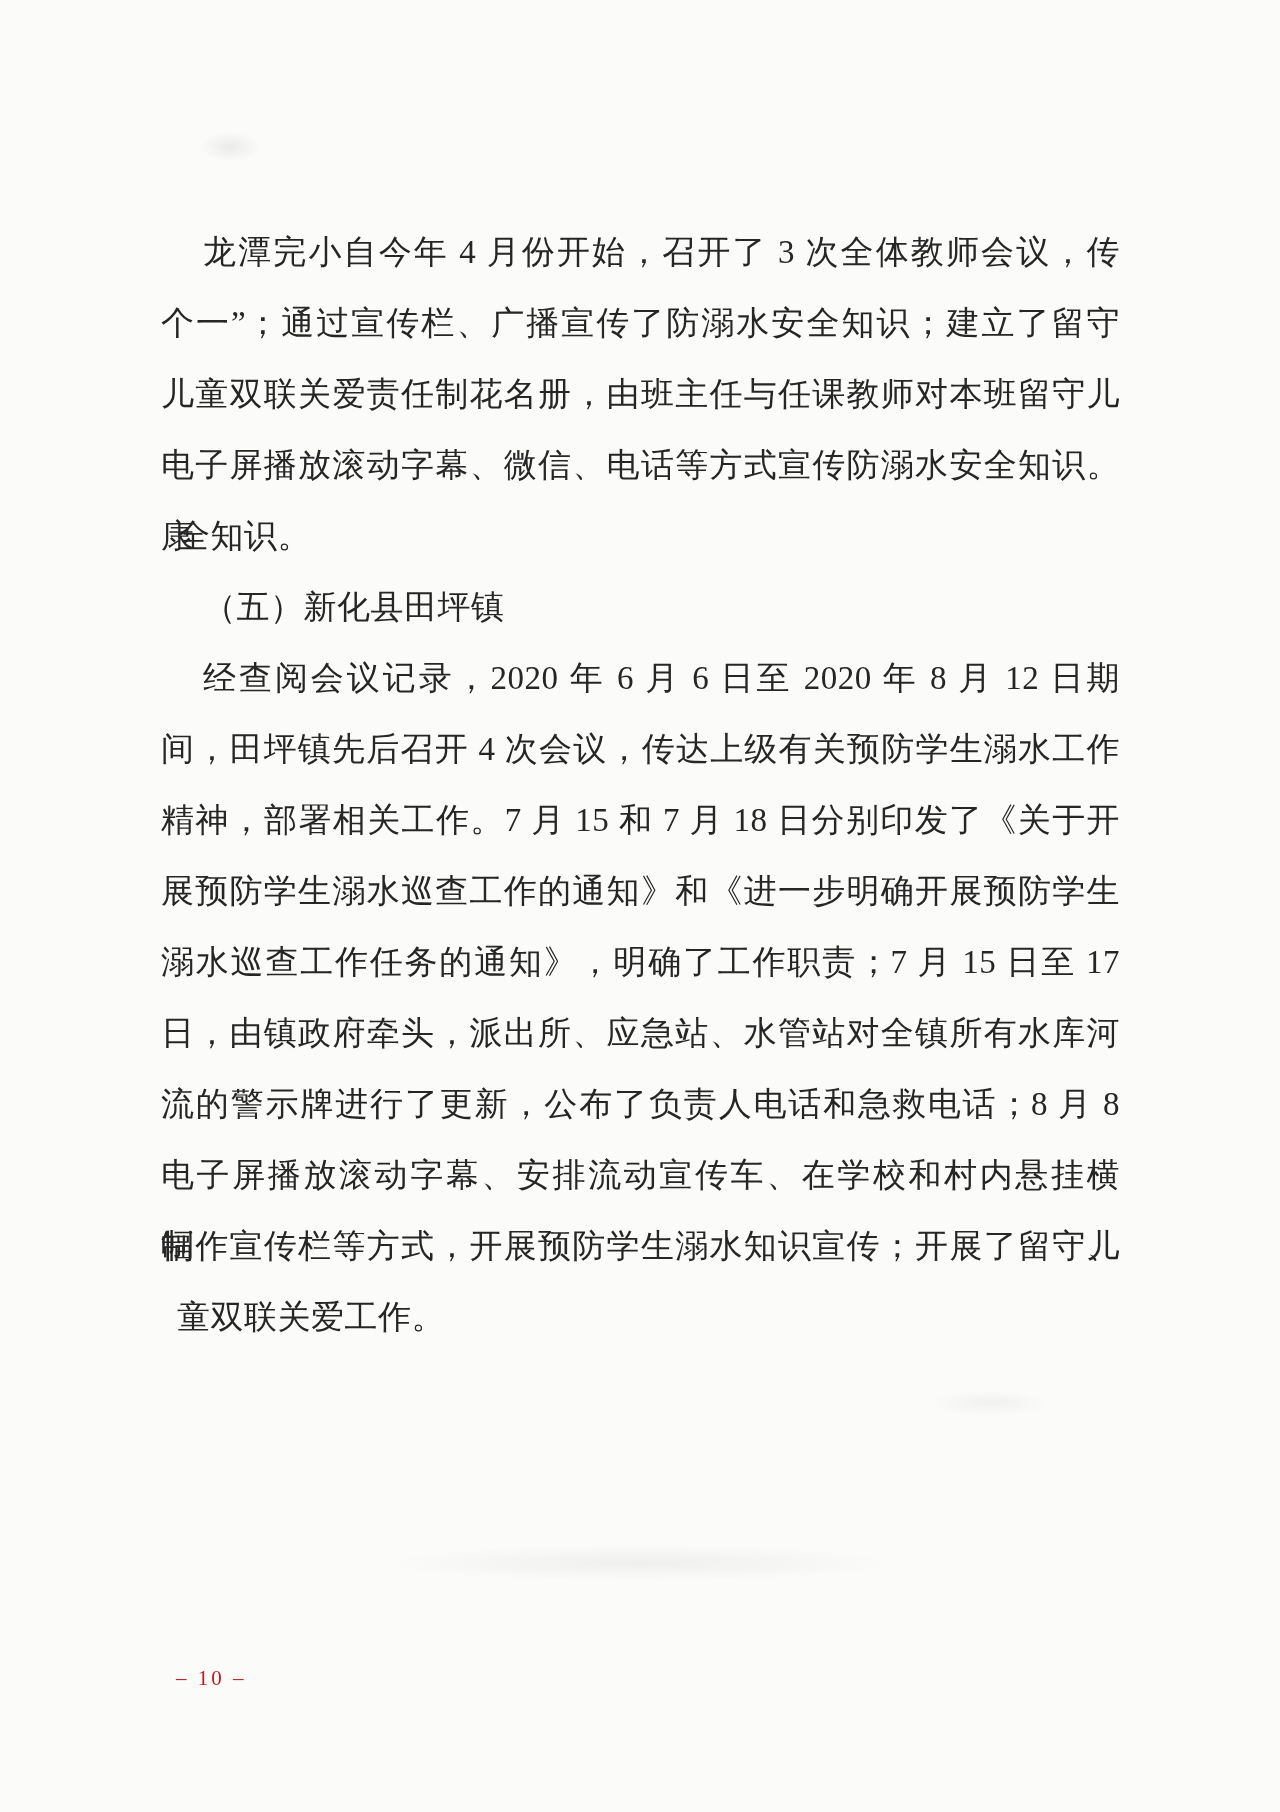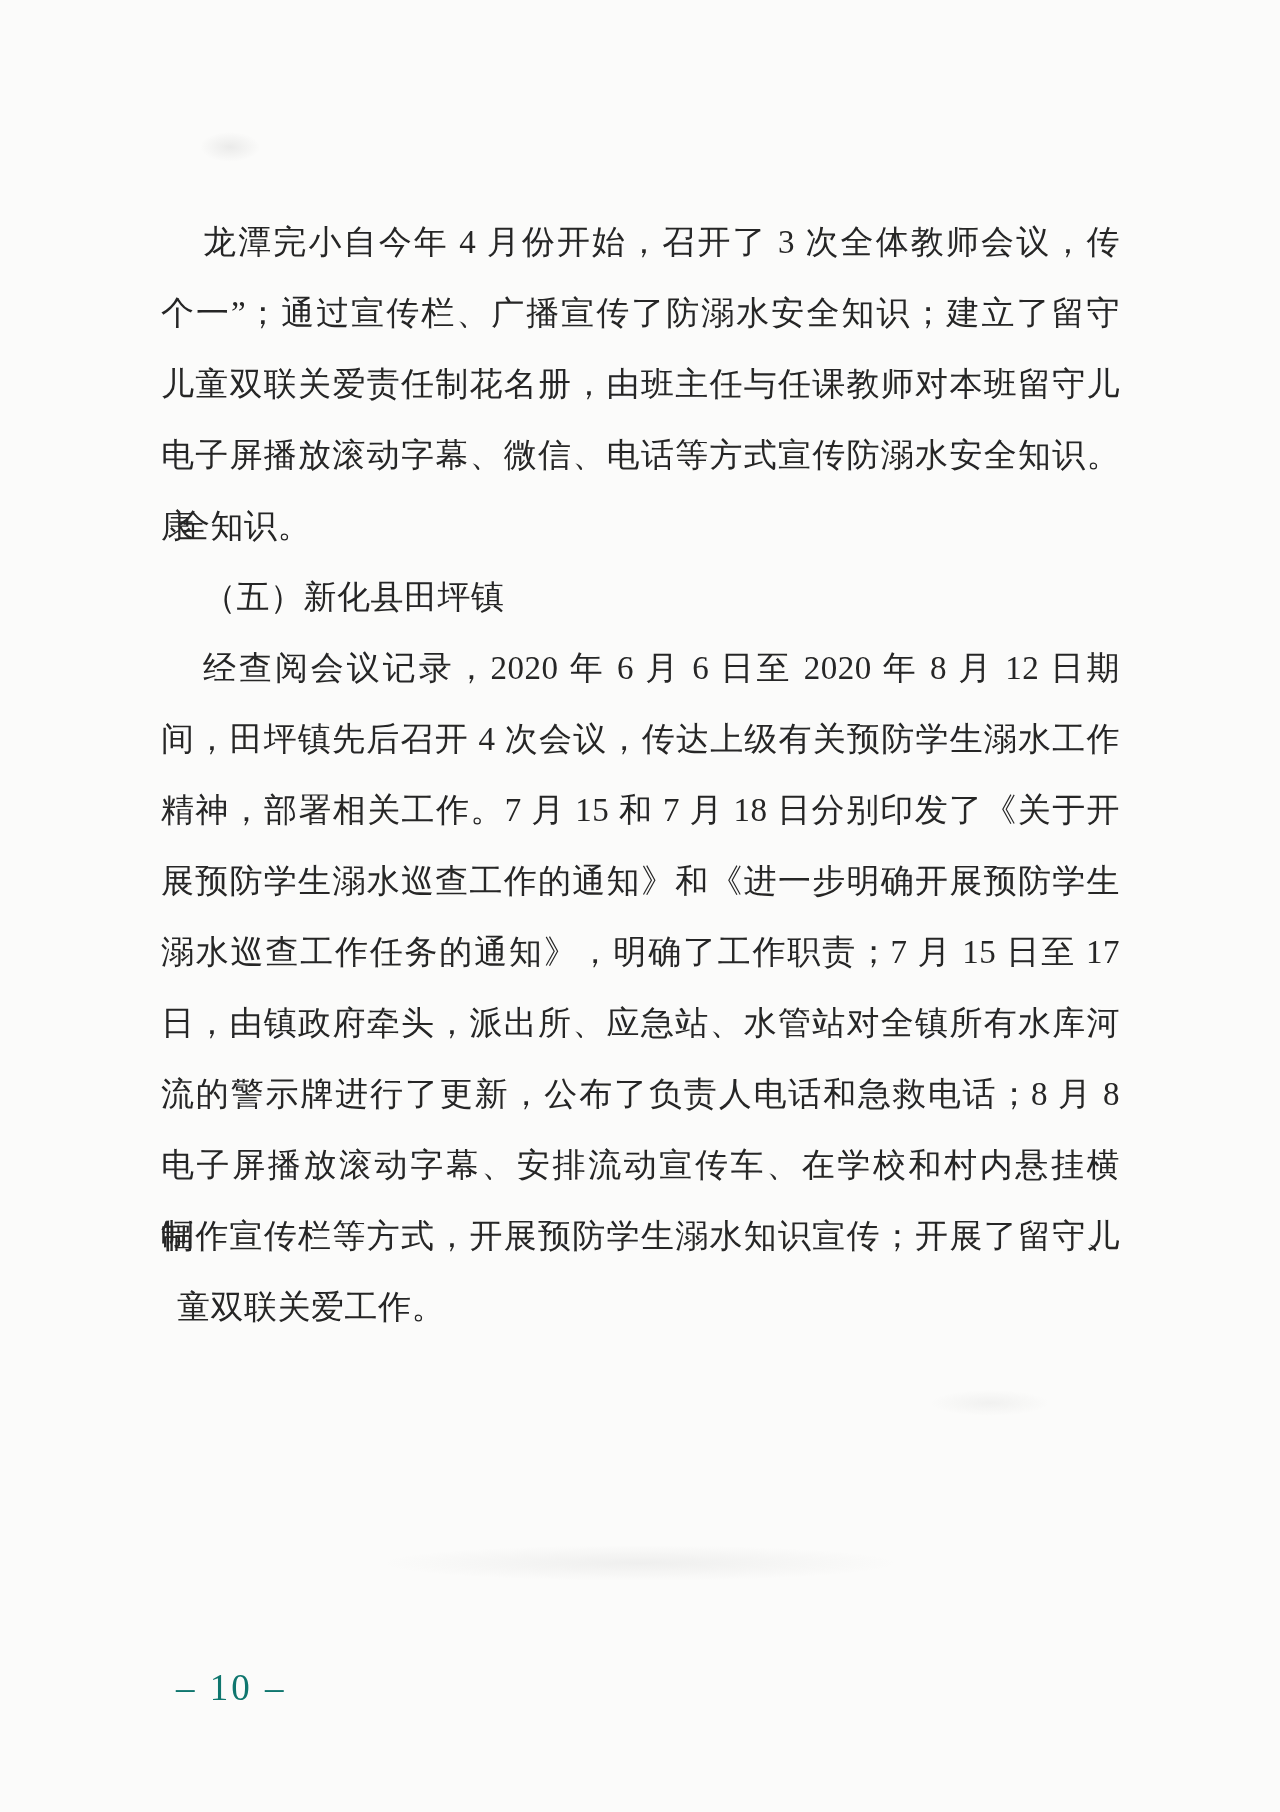--- a/index.html
+++ b/index.html
@@ -9,21 +9,21 @@
     height: 1812px;
     margin: 0 auto;
     background: #fbfbfa;
     overflow: hidden;
     font-family: "Liberation Serif", "DejaVu Serif", serif;
     color: #262626;
   }
   .doc-body {
     position: absolute;
     left: 161px;
-    top: 207px;
+    top: 217px;
     width: 959px;
   }
   .line {
     font-size: 33px;
     line-height: 71px;
     height: 71px;
     text-align: justify;
     text-align-last: justify;
     letter-spacing: 0.5px;
   }
@@ -43,23 +43,23 @@
     width: 35px;
     height: 35px;
     background: #000;
     vertical-align: -5px;
     margin-right: 3px;
   }
   .page-number {
     position: absolute;
     left: 176px;
     top: 1666px;
-    font-size: 37px;
+    font-size: 21px;
     letter-spacing: 3px;
-    color: #0f766e;
+    color: #b91c1c;
   }
   .smudge {
     position: absolute;
     pointer-events: none;
     border-radius: 50%;
   }
   .smudge-a {
     left: 200px; top: 132px; width: 60px; height: 30px;
     background: radial-gradient(closest-side, rgba(90,90,90,0.10), rgba(90,90,90,0));
   }

